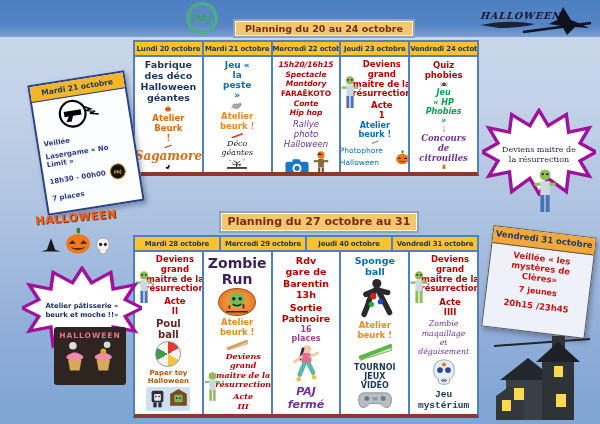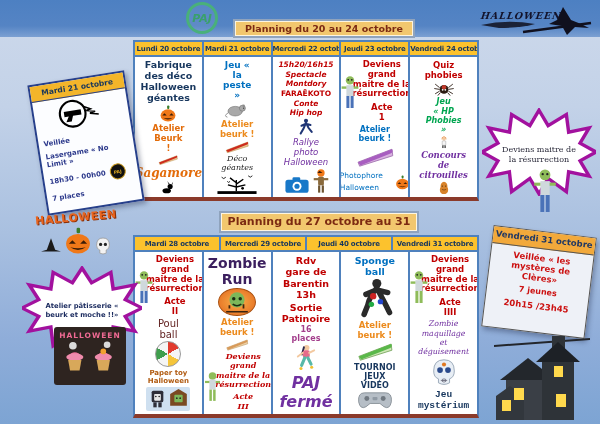--- a/index.html
+++ b/index.html
@@ -12,41 +12,41 @@
     border-radius:50%;display:flex;align-items:center;justify-content:center;
     color:#3aa06c;font-weight:bold;font-size:11px;font-style:italic;background:rgba(255,255,255,0.06);}
   .main-title{position:absolute;left:222px;top:3px;font-size:14.5px;font-weight:bold;color:#e2b23b;
     text-shadow:1px 1px 1px rgba(60,40,0,.45);white-space:nowrap;letter-spacing:.2px;}
   .banner{position:absolute;background:#f2c76e;border:2px solid #8fa3bd;box-shadow:inset 0 0 0 1px #fdf5e0;
     color:#7c2a12;font-weight:bold;text-align:center;}
   .banner1{left:233px;top:19px;width:178px;height:15px;font-size:9.5px;line-height:15px;}
   .banner2{left:219px;top:211px;width:196px;height:18px;font-size:11px;line-height:18px;}
   .ptable{position:absolute;left:133px;width:346px;background:#fff;border:2px solid #4f81bd;
     border-bottom:4px solid #8b3a2a;display:flex;flex-direction:column;box-sizing:border-box;}
-  .t1{top:40px;height:161px;} .t2{top:235px;height:183px;}
+  .t1{top:40px;height:136px;} .t2{top:235px;height:183px;}
   .hdr-row{display:flex;flex:none;}
   .body-row{display:flex;flex:1;min-height:0;}
   .dayhdr{flex:1;background:#fcc22d;color:#17365d;font-weight:bold;font-size:7px;letter-spacing:-.2px;
     text-align:center;padding:2.5px 0;border-right:2px solid #4f81bd;border-bottom:2px solid #4f81bd;white-space:nowrap;overflow:hidden;}
   .dayhdr:last-child{border-right:none;}
   .cell{flex:1;background:#fff;border-right:2px solid #4f81bd;padding:3px 16px;display:flex;
     flex-direction:column;align-items:center;justify-content:space-between;gap:1px;overflow:hidden;
     position:relative;min-width:0;text-align:center;}
   .cell:last-child{border-right:none;}
   .navy{color:#17365d;font-weight:bold;}
   .red{color:#c00000;font-weight:bold;}
   .redit{color:#c00000;font-weight:bold;font-style:italic;}
   .redscript{color:#c00000;font-weight:bold;font-style:italic;font-family:"DejaVu Serif",serif;}
   .orange{color:#ec8a1c;font-weight:bold;}
   .orange2{color:#e36c0a;font-weight:bold;}
   .blue{color:#0070c0;font-weight:bold;}
   .purple{color:#7030a0;font-style:italic;}
   .purpleb{color:#7030a0;font-weight:bold;font-style:italic;}
   .green{color:#00a550;font-weight:bold;font-style:italic;}
-  .maroon{color:#632423;font-weight:normal;}
+  .maroon{color:#632423;font-weight:bold;}
   .magenta{color:#a33e8c;font-weight:bold;}
   .script{font-family:"DejaVu Serif",serif;font-style:italic;}
   .zleft{position:absolute;left:0px;top:16px;width:18px;height:46px;}
   .zleft2{position:absolute;left:1px;bottom:6px;width:15px;height:38px;}
   .iconrow{display:flex;align-items:flex-end;gap:3px;}
   .side-card{position:absolute;background:#fcfdff;border:2px solid #27408b;box-shadow:2px 3px 5px rgba(20,30,60,.35);}
   .card1{left:37px;top:77px;width:94px;height:128px;transform:rotate(-9deg);}
   .card1 .chdr{background:#f3b52a;border-bottom:1.5px solid #27408b;color:#17365d;font-weight:bold;
     font-size:7.5px;text-align:center;padding:3px 0;}
   .card1 .cbody{padding:3px 5px;color:#2d3a8c;font-size:7px;font-weight:bold;display:flex;
@@ -324,21 +324,21 @@
         <div class="magenta" style="font-size:8px;">16 places</div>
         <svg viewBox="0 0 34 44" width="32" height="40">
           <circle cx="18" cy="6" r="4.5" fill="#f3c9a0"></circle>
           <path d="M14 4 Q12 12 10 18" stroke="#2d2a4a" stroke-width="3" fill="none"></path>
           <rect x="12" y="10" width="11" height="12" rx="3" fill="#e66a8a"></rect>
           <path d="M15 22 L10 34 M20 22 L25 32" stroke="#57b8a8" stroke-width="5" stroke-linecap="round"></path>
           <circle cx="9" cy="39" r="2.5" fill="#f0c030"></circle>
             <circle cx="26" cy="37" r="2.5" fill="#f0c030"></circle>
           <path d="M12 14 L4 20 M22 14 L30 10" stroke="#f3c9a0" stroke-width="3" stroke-linecap="round"></path>
         </svg>
-        <div class="purpleb" style="font-size:16px;text-align:center;">PAJ fermé</div>
+        <div class="purpleb" style="font-size:11px;text-align:center;">PAJ fermé</div>
       </div>
 
       <div class="cell">
         <div class="blue" style="font-size:9.5px;">Sponge ball</div>
         <svg viewBox="0 0 44 44" width="40" height="40">
           <circle cx="24" cy="6" r="5" fill="#2a2a2a"></circle>
           <path d="M24 11 Q16 20 14 30 L10 40 M24 11 Q30 22 34 30 L38 38 M24 13 L12 18 M24 13 L36 16" stroke="#2a2a2a" stroke-width="6" fill="none" stroke-linecap="round"></path>
           <circle cx="20" cy="20" r="3.5" fill="#cc2222"></circle>
             <circle cx="28" cy="26" r="3" fill="#2244cc"></circle>
             <circle cx="18" cy="29" r="3" fill="#22aa44"></circle>

